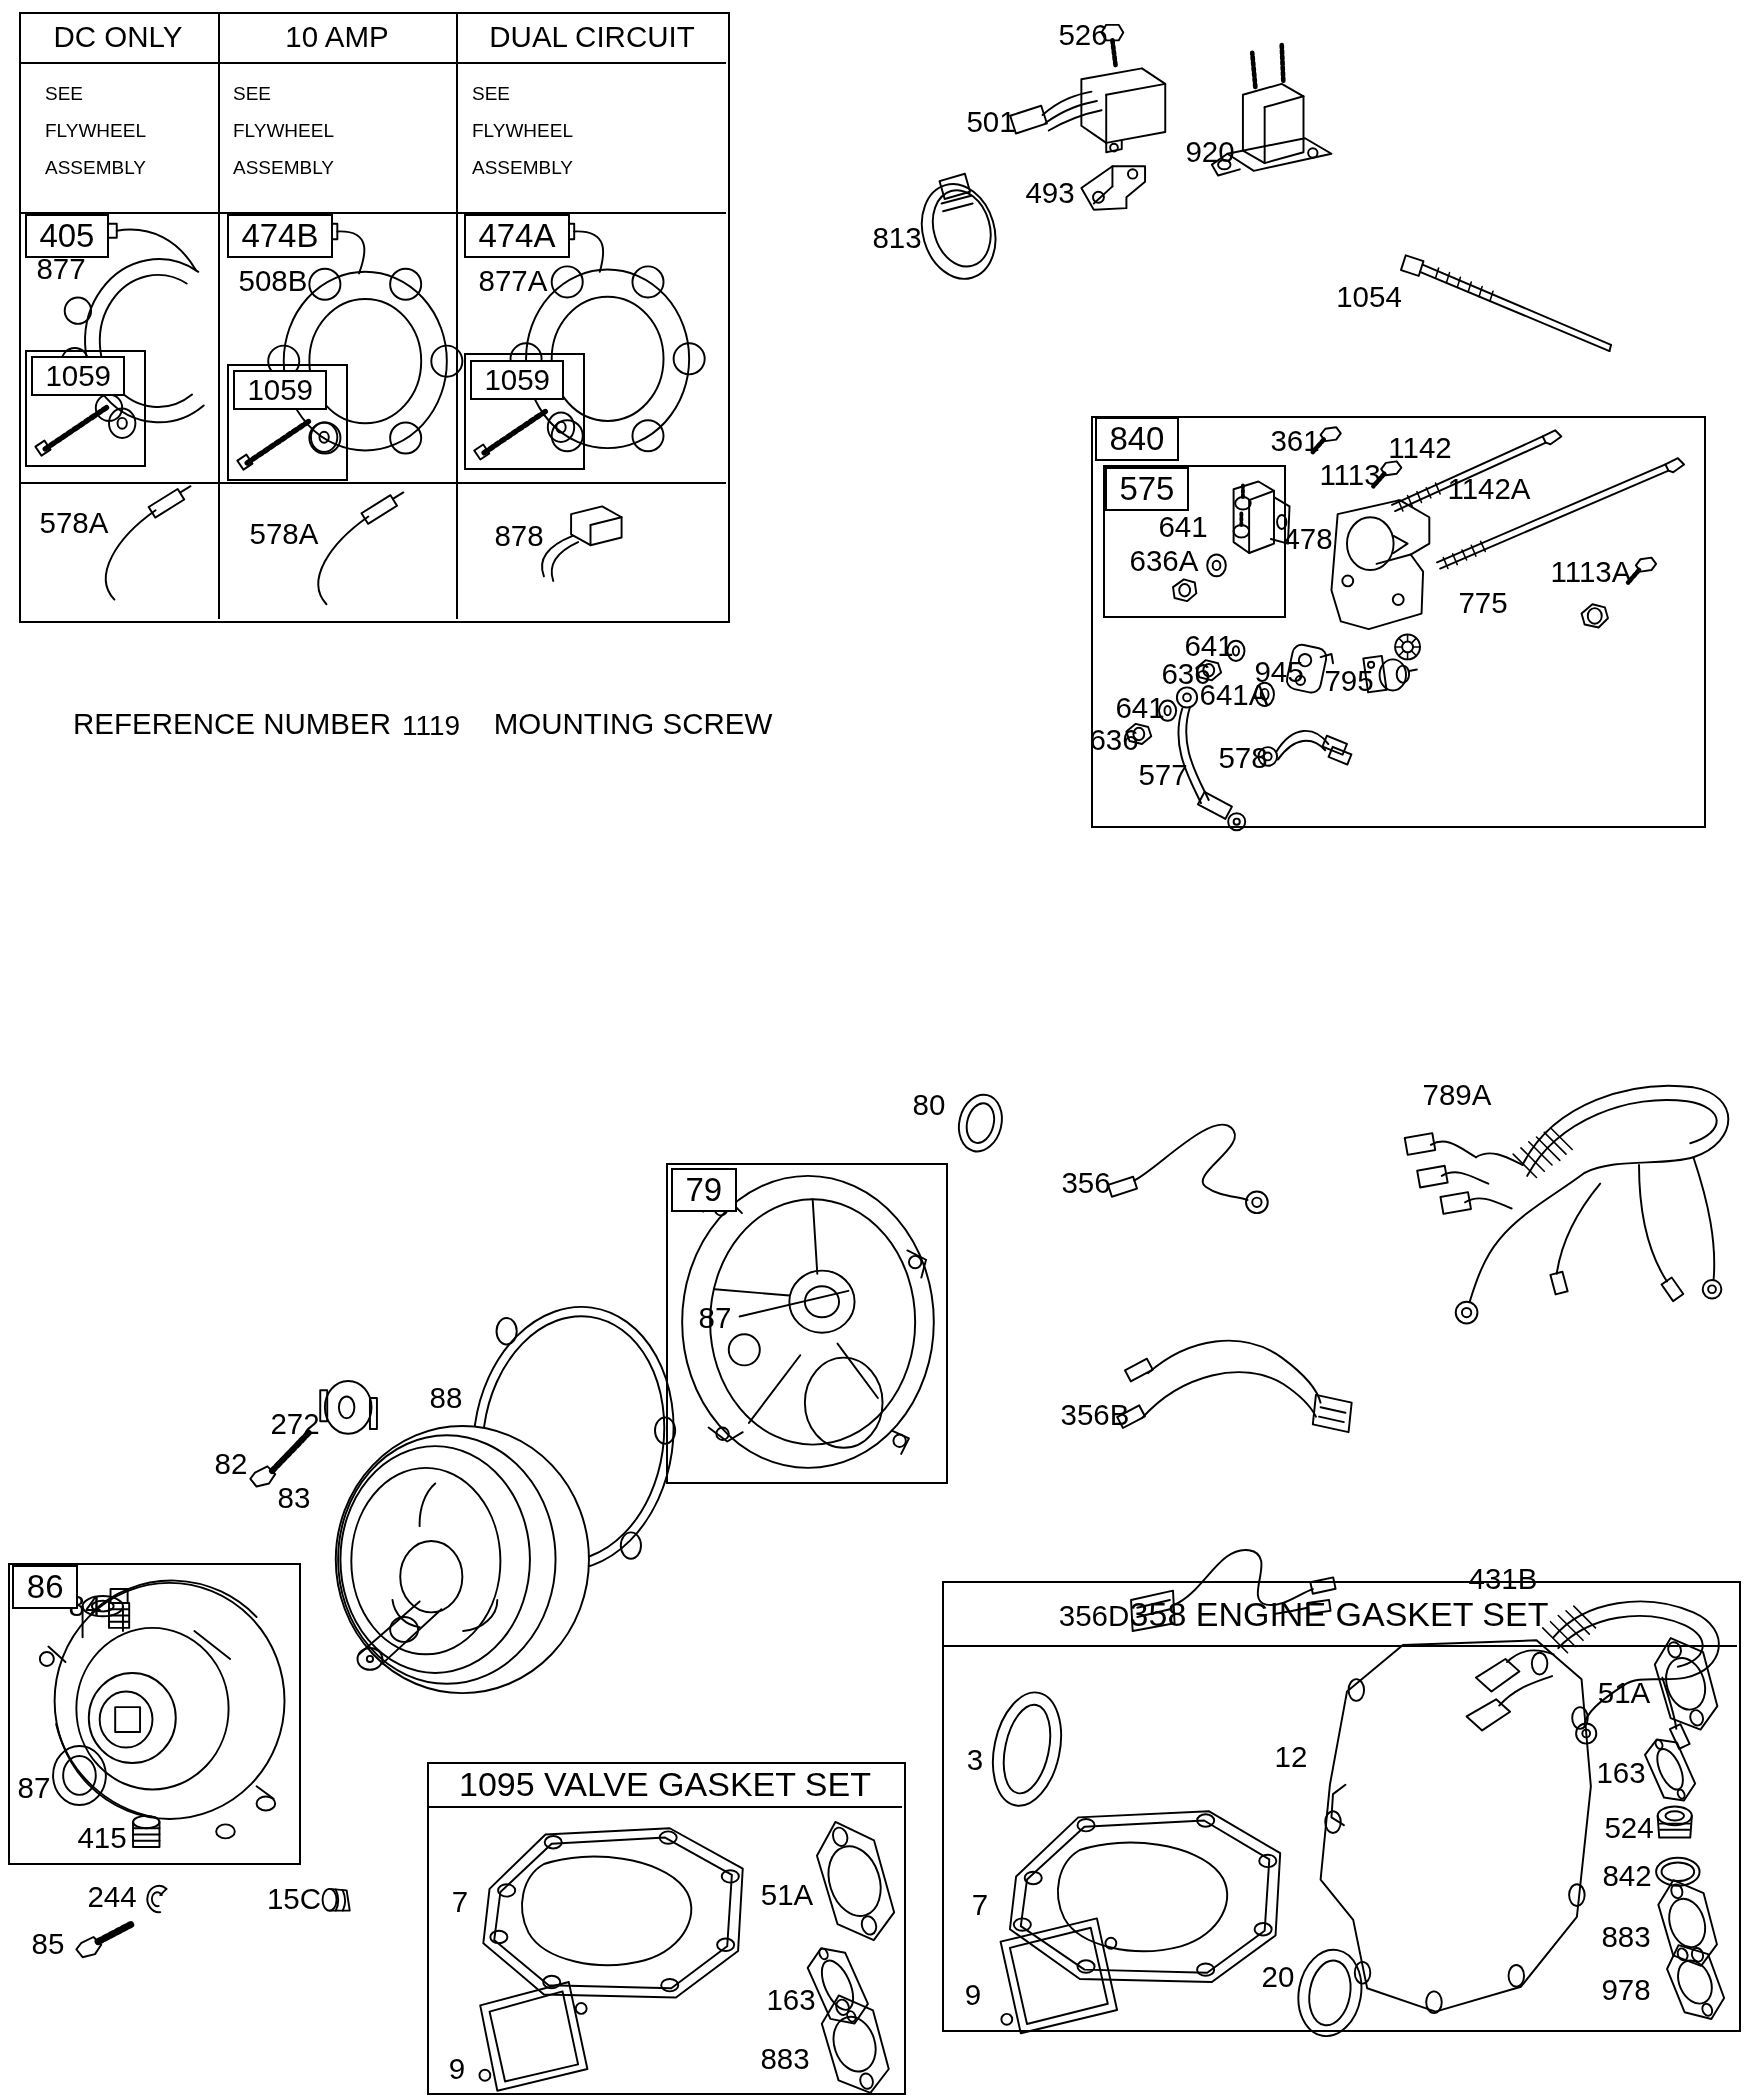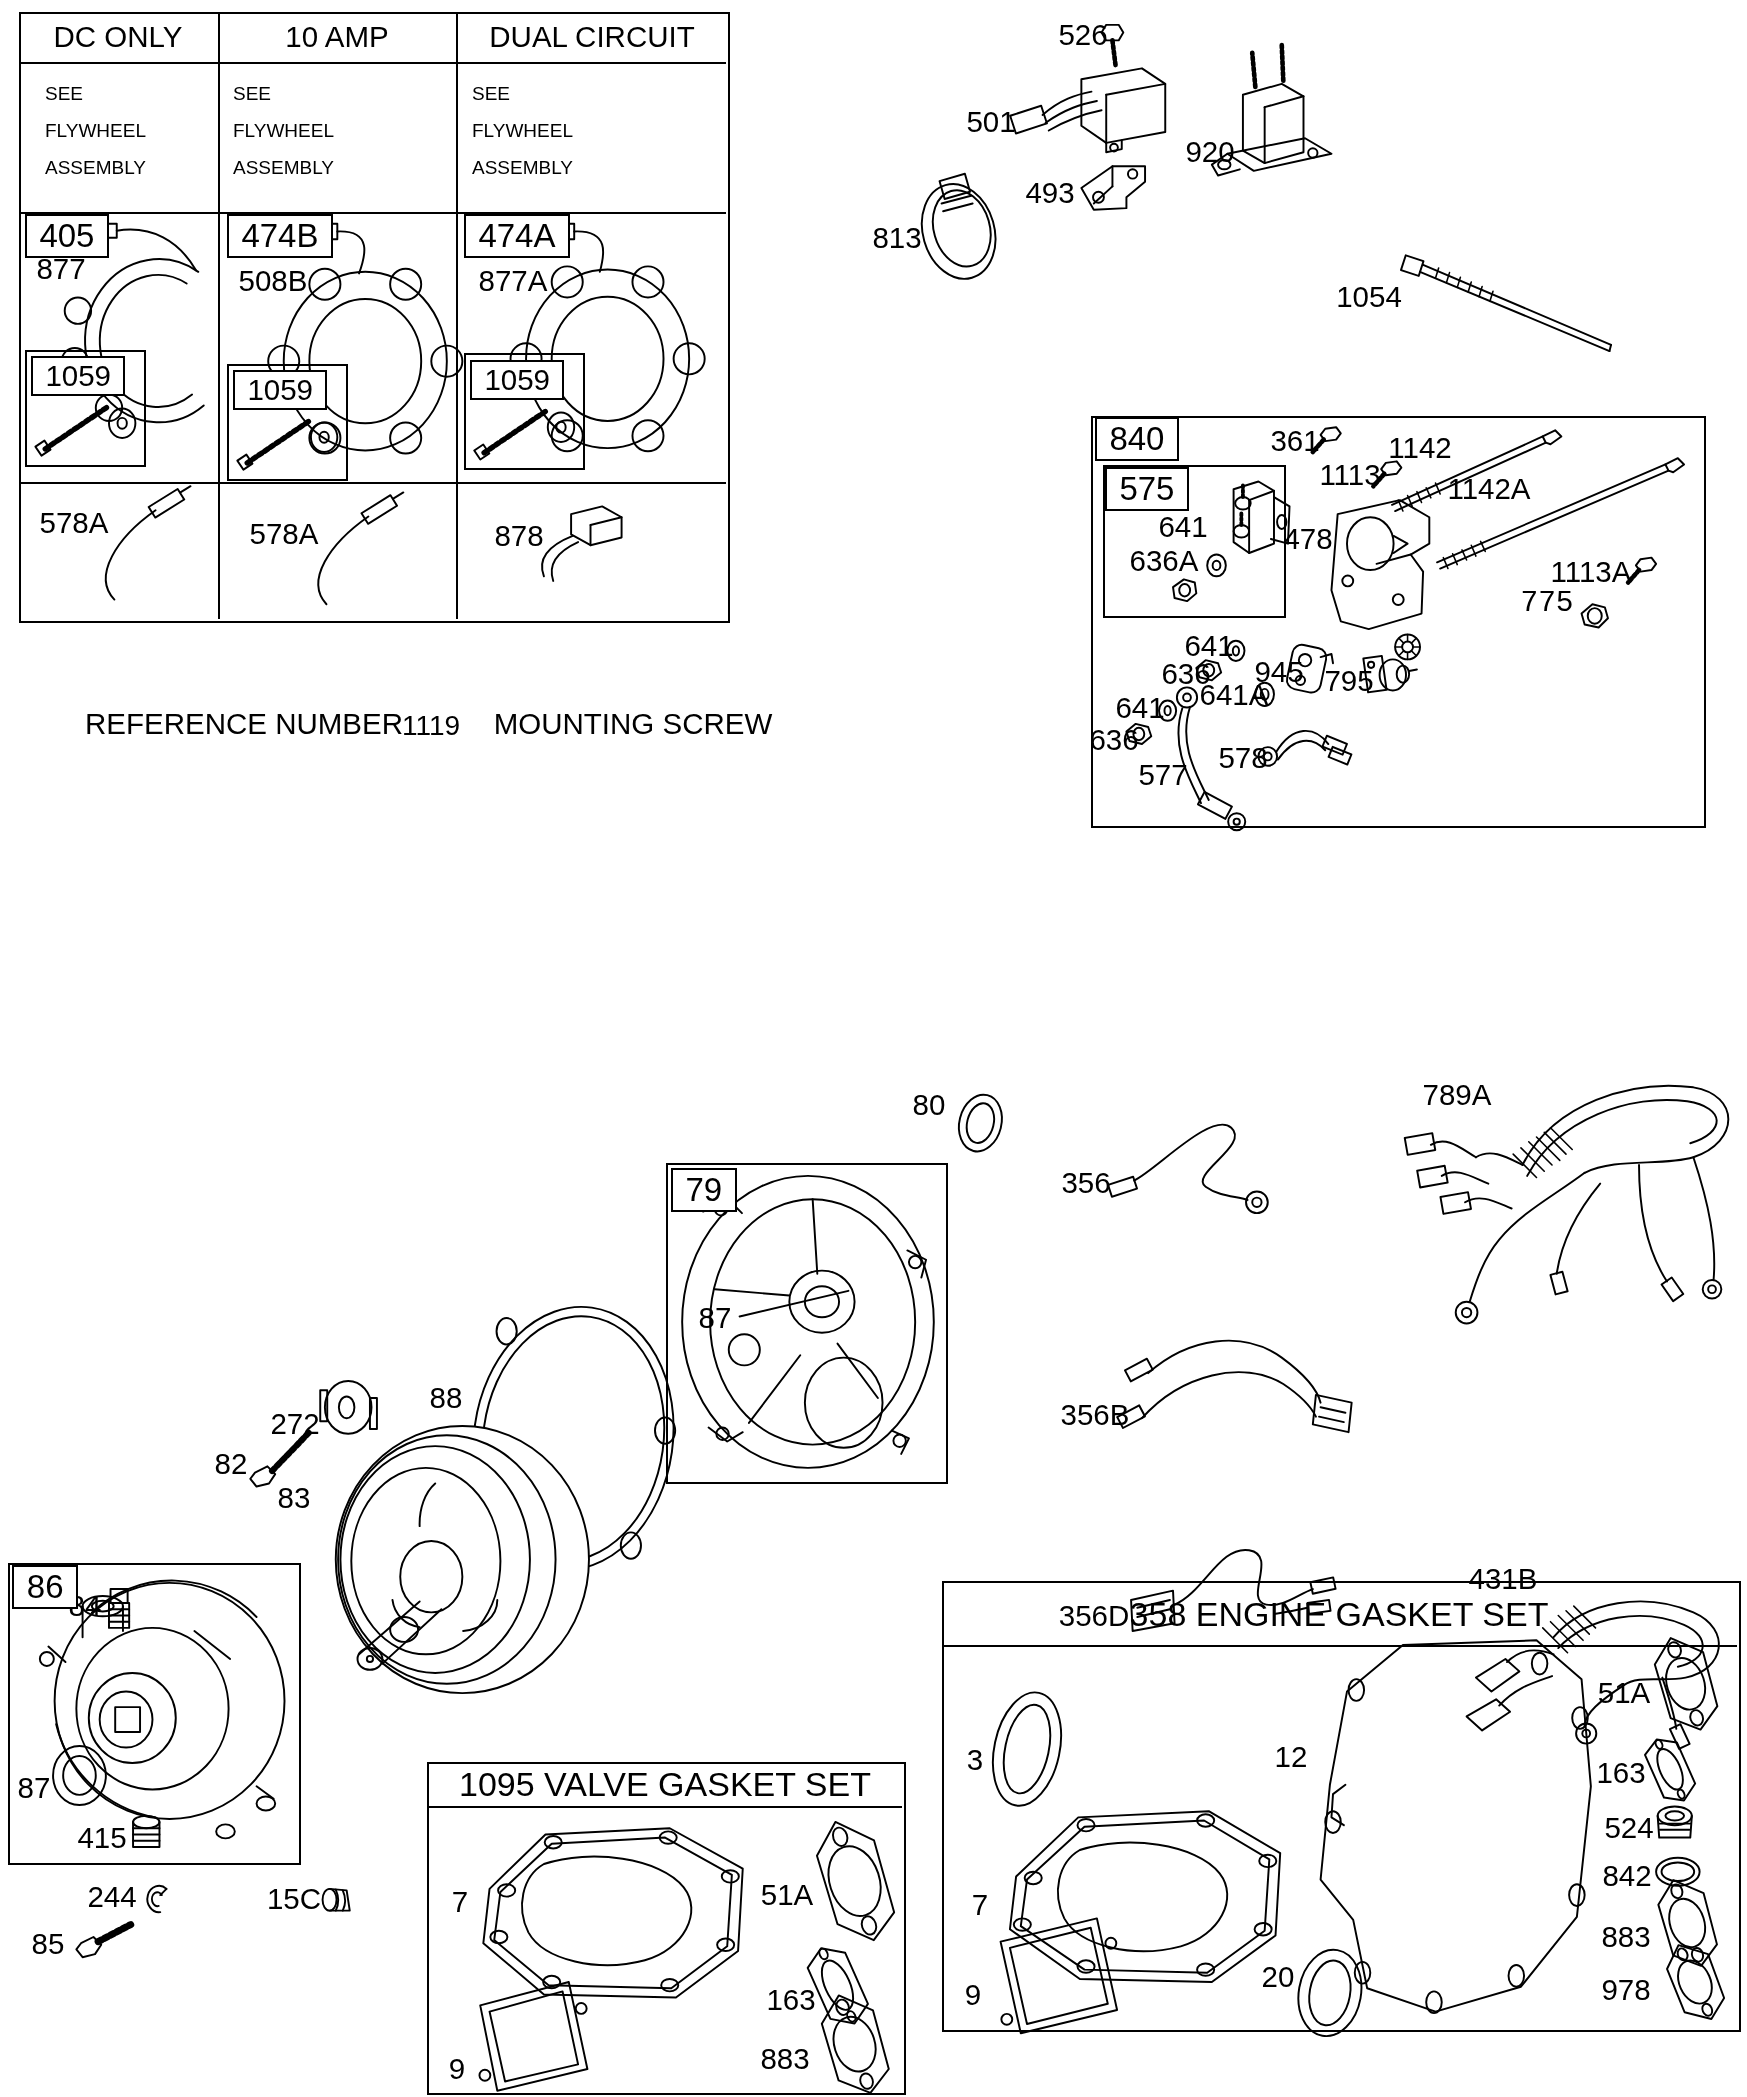--- a/index.html
+++ b/index.html
@@ -663,42 +663,42 @@
 <div class="lbl" style="left:513px;top:281px;">877A</div>
 
 <div class="boxlbl" style="left:31px;top:356px;font-size:29.5px;">1059</div>
 <div class="boxlbl" style="left:233px;top:370px;font-size:29.5px;">1059</div>
 <div class="boxlbl" style="left:470px;top:360px;font-size:29.5px;">1059</div>
 
 <div class="lbl" style="left:74px;top:523px;">578A</div>
 <div class="lbl" style="left:284px;top:534px;">578A</div>
 <div class="lbl" style="left:519px;top:536px;">878</div>
 
-<div class="lbl" style="left:244px;top:724px;">REFERENCE NUMBER</div>
+<div class="lbl" style="left:232px;top:724px;">REFERENCE NUMBER</div>
 <div class="lbl small" style="left:431px;top:726px;">1119</div>
 <div class="lbl" style="left:633px;top:724px;">MOUNTING SCREW</div>
 
 <div class="lbl" style="left:1083px;top:35px;">526</div>
 <div class="lbl" style="left:991px;top:122px;">501</div>
 <div class="lbl" style="left:1210px;top:152px;">920</div>
 <div class="lbl" style="left:1050px;top:193px;">493</div>
 <div class="lbl" style="left:897px;top:238px;">813</div>
 <div class="lbl" style="left:1369px;top:297px;">1054</div>
 
 <div class="boxlbl" style="left:1095px;top:417px;">840</div>
 <div class="boxlbl" style="left:1105px;top:467px;">575</div>
 <div class="lbl" style="left:1183px;top:527px;">641</div>
 <div class="lbl" style="left:1164px;top:561px;">636A</div>
 <div class="lbl" style="left:1295px;top:441px;">361</div>
 <div class="lbl" style="left:1350px;top:475px;">1113</div>
 <div class="lbl" style="left:1420px;top:448px;">1142</div>
 <div class="lbl" style="left:1489px;top:489px;">1142A</div>
 <div class="lbl" style="left:1308px;top:539px;">478</div>
 <div class="lbl" style="left:1591px;top:572px;">1113A</div>
-<div class="lbl" style="left:1547px;top:603px;font-family:Liberation Mono, monospace;">775</div>
+<div class="lbl" style="left:1483px;top:603px;">775</div>
 <div class="lbl" style="left:1349px;top:681px;">795</div>
 <div class="lbl" style="left:1279px;top:672px;">945</div>
 <div class="lbl" style="left:1209px;top:646px;">641</div>
 <div class="lbl" style="left:1186px;top:674px;">636</div>
 <div class="lbl" style="left:1234px;top:695px;">641A</div>
 <div class="lbl" style="left:1140px;top:708px;">641</div>
 <div class="lbl" style="left:1114px;top:740px;">636</div>
 <div class="lbl" style="left:1163px;top:775px;">577</div>
 <div class="lbl" style="left:1243px;top:758px;">578</div>
 

